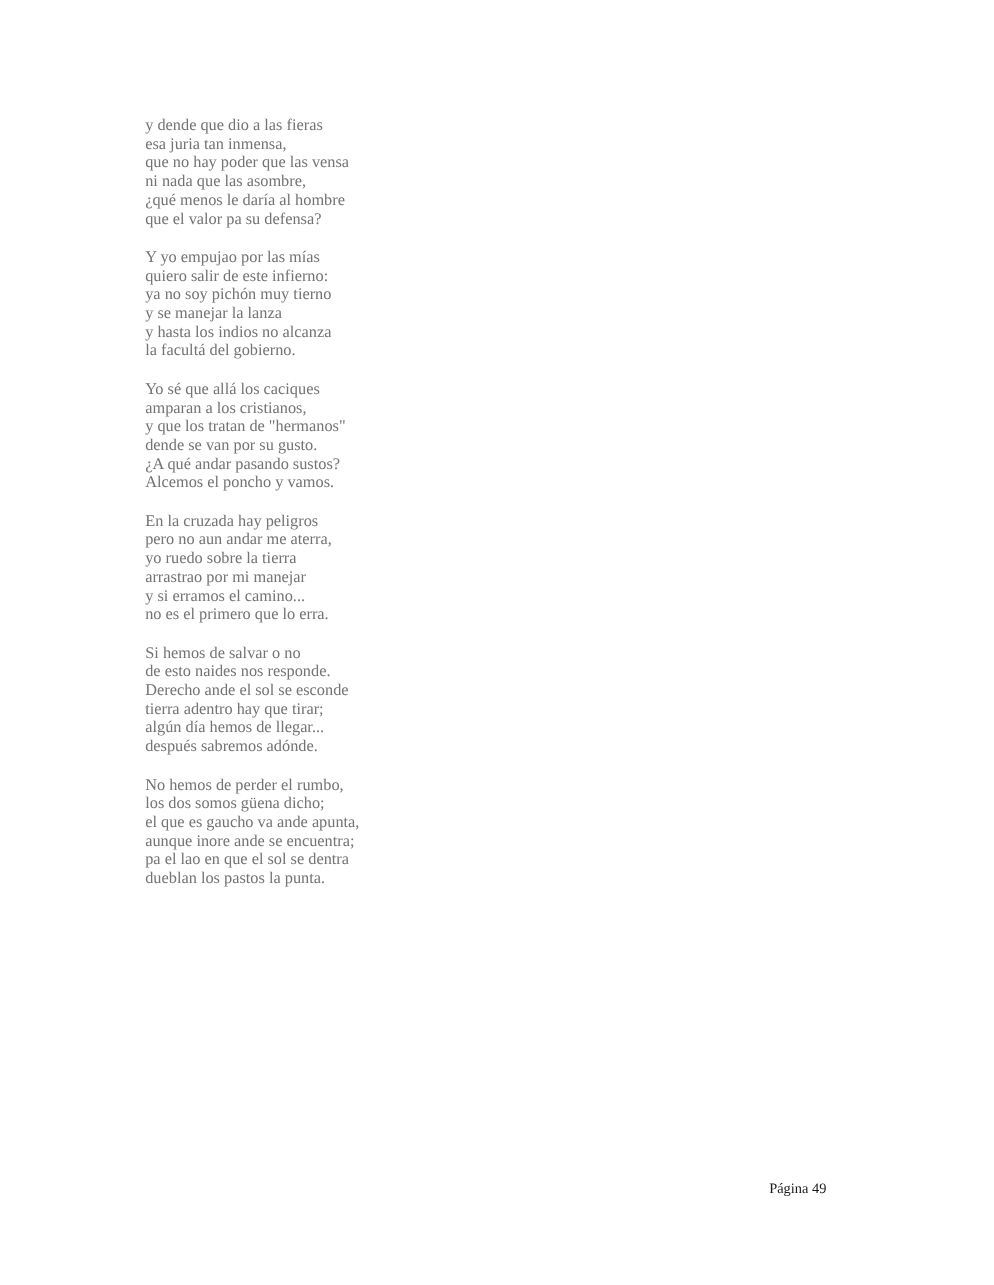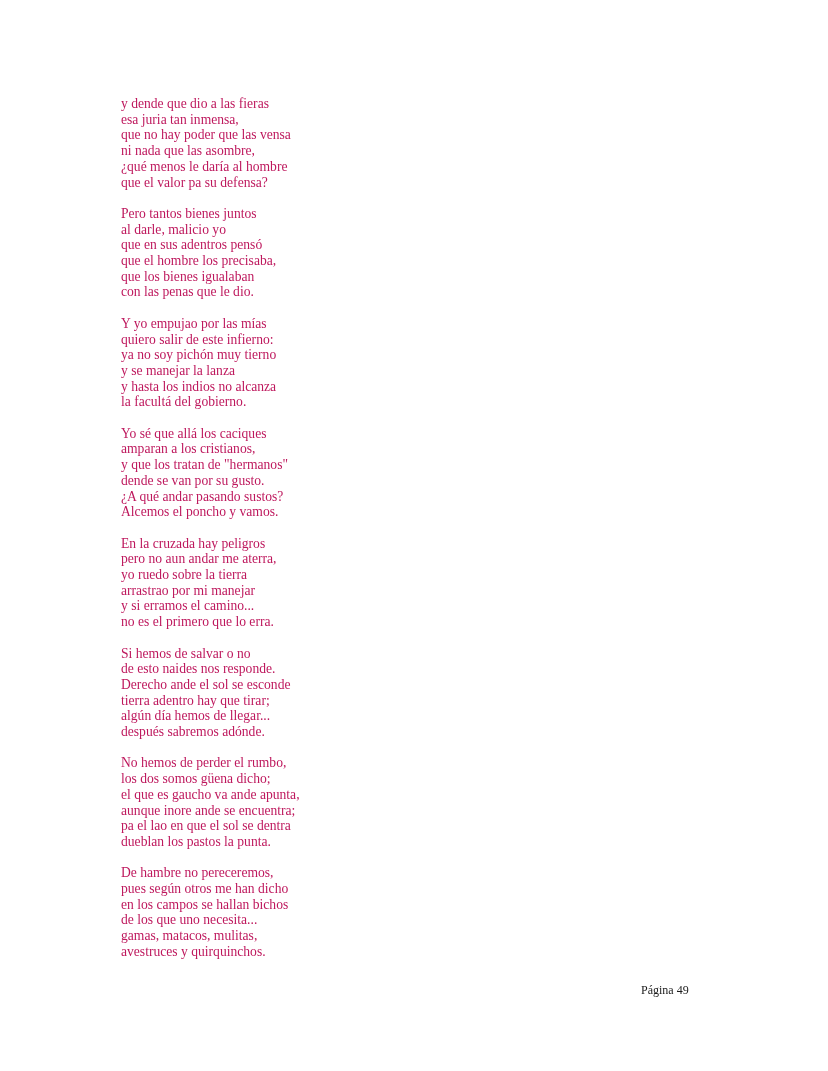--- a/index.html
+++ b/index.html
@@ -4,21 +4,21 @@
 <style>
   html, body { margin: 0; padding: 0; background: #ffffff; }
   body { width: 828px; height: 1071px; position: relative; overflow: hidden; }
   .page {
     position: absolute; left: 0; top: 0; width: 828px; height: 1071px;
     background: #ffffff;
   }
   .poem {
     position: absolute; left: 121px; top: 96px;
     font-family: "Liberation Serif", "DejaVu Serif", serif;
-    font-size: 13.6px; line-height: 15.7px; color: #be185d;
+    font-size: 13.6px; line-height: 15.7px; color: #737373;
   }
   .stanza { margin: 0 0 15.7px 0; }
   .verse { display: block; white-space: nowrap; }
   .footer {
     position: absolute; left: 641px; top: 983px;
     font-family: "Liberation Serif", "DejaVu Serif", serif;
     font-size: 12px; color: #1a1a1a;
   }
 </style>
 </head>
@@ -26,28 +26,20 @@
 
 <div class="page">
   <div class="poem">
     <div class="stanza">
       <span class="verse">y dende que dio a las fieras</span>
       <span class="verse">esa juria tan inmensa,</span>
       <span class="verse">que no hay poder que las vensa</span>
       <span class="verse">ni nada que las asombre,</span>
       <span class="verse">¿qué menos le daría al hombre</span>
       <span class="verse">que el valor pa su defensa?</span>
-    </div>
-    <div class="stanza">
-      <span class="verse">Pero tantos bienes juntos</span>
-      <span class="verse">al darle, malicio yo</span>
-      <span class="verse">que en sus adentros pensó</span>
-      <span class="verse">que el hombre los precisaba,</span>
-      <span class="verse">que los bienes igualaban</span>
-      <span class="verse">con las penas que le dio.</span>
     </div>
     <div class="stanza">
       <span class="verse">Y yo empujao por las mías</span>
       <span class="verse">quiero salir de este infierno:</span>
       <span class="verse">ya no soy pichón muy tierno</span>
       <span class="verse">y se manejar la lanza</span>
       <span class="verse">y hasta los indios no alcanza</span>
       <span class="verse">la facultá del gobierno.</span>
     </div>
     <div class="stanza">
@@ -75,24 +67,16 @@
       <span class="verse">después sabremos adónde.</span>
     </div>
     <div class="stanza">
       <span class="verse">No hemos de perder el rumbo,</span>
       <span class="verse">los dos somos güena dicho;</span>
       <span class="verse">el que es gaucho va ande apunta,</span>
       <span class="verse">aunque inore ande se encuentra;</span>
       <span class="verse">pa el lao en que el sol se dentra</span>
       <span class="verse">dueblan los pastos la punta.</span>
     </div>
-    <div class="stanza">
-      <span class="verse">De hambre no pereceremos,</span>
-      <span class="verse">pues según otros me han dicho</span>
-      <span class="verse">en los campos se hallan bichos</span>
-      <span class="verse">de los que uno necesita...</span>
-      <span class="verse">gamas, matacos, mulitas,</span>
-      <span class="verse">avestruces y quirquinchos.</span>
-    </div>
   </div>
 
   <div class="footer">Página 49</div>
 </div>
 
 </body></html>

